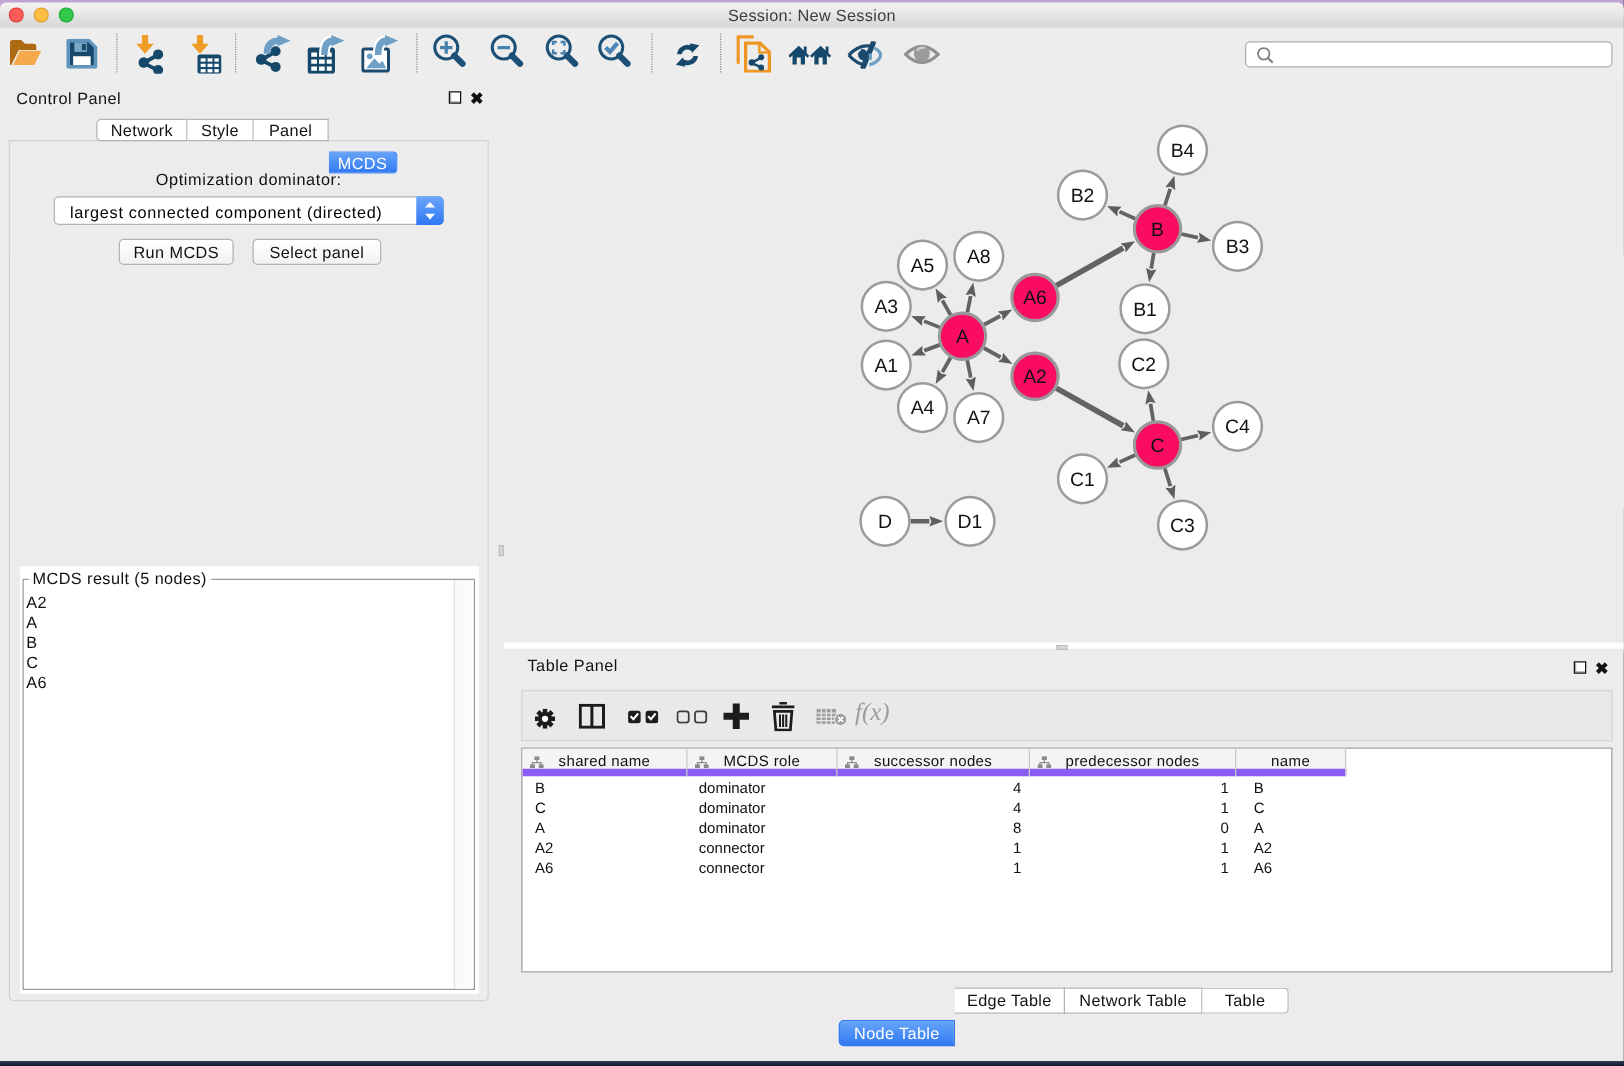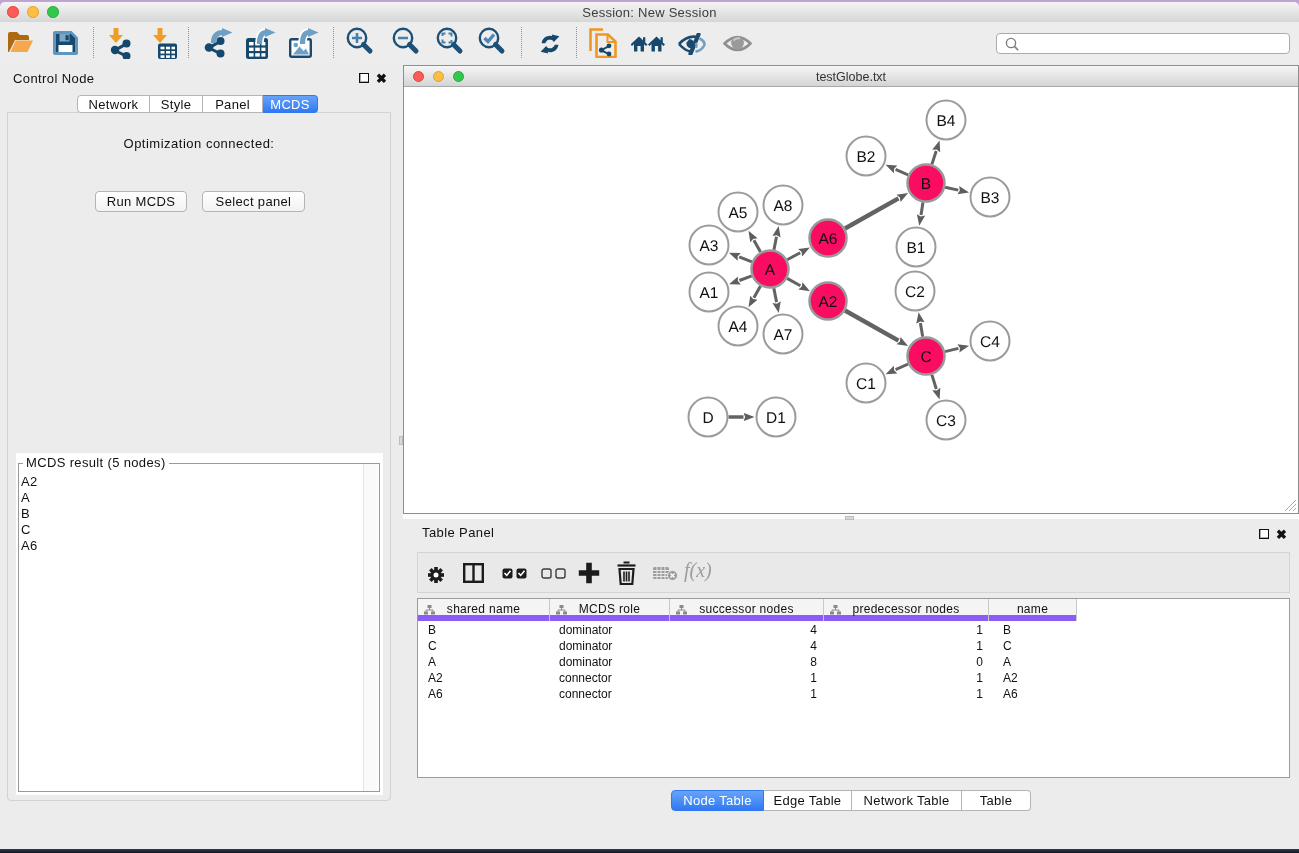--- a/index.html
+++ b/index.html
@@ -16,21 +16,21 @@
 #searchbox{position:absolute;left:996px;top:11px;width:294px;height:21px;background:#fff;border:1px solid #ababab;border-radius:4px;}
 
 #cp-title{position:absolute;left:13px;top:69px;font-size:13px;letter-spacing:0.4px;color:#111;}
 .minisq{position:absolute;width:10px;height:10px;border:1.6px solid #111;background:#fff;box-shadow:inset 1px -1px 0 #aaa;}
 .bx{position:absolute;font-size:13px;font-weight:bold;color:#111;}
 #cp-body{position:absolute;left:7px;top:110px;width:384px;height:689px;border:1px solid #d2d2d2;border-radius:0 0 4px 4px;background:#ececec;}
 .tabgrp{position:absolute;display:flex;height:18px;}
 .tabgrp .tab{height:18px;background:#fff;border:1px solid #b4b4b4;border-left:none;font-size:13px;letter-spacing:0.3px;color:#111;text-align:center;line-height:17px;}
 .tabgrp .tab:first-child{border-left:1px solid #b4b4b4;border-radius:4px 0 0 4px;}
 .tabgrp .tab:last-child{border-radius:0 4px 4px 0;}
-.tabgrp .tab.sel{background:linear-gradient(#66a4f9,#3179f2);border-color:#3179f2;color:#fff;}
+.tabgrp .tab.sel{background:linear-gradient(#66a4f9,#3179f2);border-color:#3179f2;color:#fff;margin-top:26px;}
 #cptabs{left:77px;top:93px;}
 #opt-label{position:absolute;left:0px;top:134px;width:398px;text-align:center;font-size:13px;letter-spacing:0.5px;color:#111;}
 #dropdown{position:absolute;left:43px;top:155px;width:312px;height:23px;background:#fff;border:1px solid #b2b2b2;border-radius:4px;}
 #dropdown .txt{position:absolute;left:12px;top:3.5px;font-size:13px;letter-spacing:0.55px;color:#000;}
 #dropdown .cap{position:absolute;right:-1px;top:-1px;width:22px;height:23px;border-radius:0 4px 4px 0;background:linear-gradient(#6ca8fa,#2e76f2);}
 .btn{position:absolute;height:21px;background:linear-gradient(#ffffff,#f2f2f2);border:1px solid #b4b4b4;border-radius:4px;font-size:13px;letter-spacing:0.35px;color:#111;text-align:center;line-height:19px;}
 #mcds-box{position:absolute;left:16px;top:451px;width:367px;height:342px;background:#fff;}
 #mcds-border{position:absolute;left:2px;top:10px;width:362px;height:329px;border:1px solid #9a9a9a;}
 #mcds-legend{position:absolute;left:7px;top:2px;background:#fff;padding:0 3px;font-size:13px;letter-spacing:0.35px;color:#111;}
 #mcds-scroll{position:absolute;left:347px;top:11px;width:14px;height:327px;background:#fafafa;border-left:1px solid #e3e3e3;}
@@ -217,62 +217,56 @@
  <circle cx="14.5" cy="9" r="6.4" fill="#9a9a9a"></circle>
  <path d="M10.5,6.5 Q13,3.5 17,4.5" fill="none" stroke="#c9c9c9" stroke-width="2"></path>
 </svg>
 <div id="searchbox">
  <svg width="15" height="15" viewBox="0 0 15 15" style="position:absolute;left:8px;top:3px">
   <circle cx="6" cy="6" r="4.6" fill="none" stroke="#7d7d7d" stroke-width="1.4"></circle>
   <line x1="9.4" y1="9.4" x2="13.2" y2="13.2" stroke="#7d7d7d" stroke-width="1.6"></line>
  </svg>
 </div>
 </div>
-<div id="cp-title">Control Node</div>
+<div id="cp-title">Control Panel</div>
 <div class="minisq" style="left:359px;top:71px"></div>
 <div class="bx" style="left:376px;top:69px">✖</div>
 <div id="cp-body"></div>
 <div class="tabgrp" id="cptabs">
  <div class="tab" style="width:73px">Network</div>
  <div class="tab" style="width:53px">Style</div>
  <div class="tab" style="width:60px">Panel</div>
  <div class="tab sel" style="width:55px">MCDS</div>
 </div>
-<div id="opt-label">Optimization connected:</div>
+<div id="opt-label">Optimization dominator:</div>
+<div id="dropdown">
+ <div class="txt">largest connected component (directed)</div>
+ <div class="cap">
+  <svg width="22" height="23" viewBox="0 0 22 23" style="position:absolute;left:0;top:0">
+   <path d="M7,9 L11,4.5 L15,9 Z" fill="#fff"></path>
+   <path d="M7,14 L11,18.5 L15,14 Z" fill="#fff"></path>
+  </svg>
+ </div>
+</div>
 <div class="btn" style="left:95px;top:189px;width:92px">Run MCDS</div>
 <div class="btn" style="left:202px;top:189px;width:103px">Select panel</div>
 <div id="mcds-box">
  <div id="mcds-border"></div>
  <div id="mcds-scroll"></div>
  <div id="mcds-legend">MCDS result (5 nodes)</div>
  <div class="mcds-item" style="top:21px">A2</div>
  <div class="mcds-item" style="top:37px">A</div>
  <div class="mcds-item" style="top:53px">B</div>
  <div class="mcds-item" style="top:69px">C</div>
  <div class="mcds-item" style="top:85px">A6</div>
 </div>
 <div id="pane"></div>
 <div style="position:absolute;left:403px;top:512px;width:896px;height:5px;background:#fdfdfd"></div>
 <div style="position:absolute;left:399px;top:434px;width:4px;height:9px;background:#d8d8d8;border:1px solid #bdbdbd"></div>
 <div style="position:absolute;left:845px;top:514px;width:9px;height:4px;background:#d8d8d8;border:1px solid #bdbdbd"></div>
-<div id="iwin">
- <div id="ititle">
-  <div class="tl" style="left:9px;background:#fc5b57;border:0.5px solid #e2433e;"></div>
-  <div class="tl" style="left:29px;background:#fdbe41;border:0.5px solid #e0a135;"></div>
-  <div class="tl" style="left:49px;background:#34c84a;border:0.5px solid #1eaf38;"></div>
-  <div class="t">testGlobe.txt</div>
- </div>
- <svg style="position:absolute;right:1px;bottom:1px" width="13" height="13" viewBox="0 0 13 13">
-  <g stroke="#a9a9a9" stroke-width="1">
-            <line x1="12" y1="1" x2="1" y2="12"></line>
-            <line x1="12" y1="5" x2="5" y2="12"></line>
-            <line x1="12" y1="9" x2="9" y2="12"></line>
-          </g>
- </svg>
-</div>
 <svg id="graph" width="894" height="426" viewBox="404 87 894 426">
  <defs>
   <marker id="arw" markerUnits="userSpaceOnUse" markerWidth="12" markerHeight="11" refX="0" refY="5.5" orient="auto">
    <path d="M0,1.3 L11,5.5 L0,9.7 L1.6,5.5 Z" fill="#5e5e5e"></path>
   </marker>
  </defs>
  <g stroke="#636363">
 <line x1="761.5" y1="252.0" x2="754.9" y2="240.3" stroke-width="3" marker-end="url(#arw)"></line>
 <line x1="774.9" y1="249.9" x2="777.5" y2="236.8" stroke-width="3" marker-end="url(#arw)"></line>
 <line x1="752.9" y1="261.9" x2="740.2" y2="256.9" stroke-width="3" marker-end="url(#arw)"></line>

